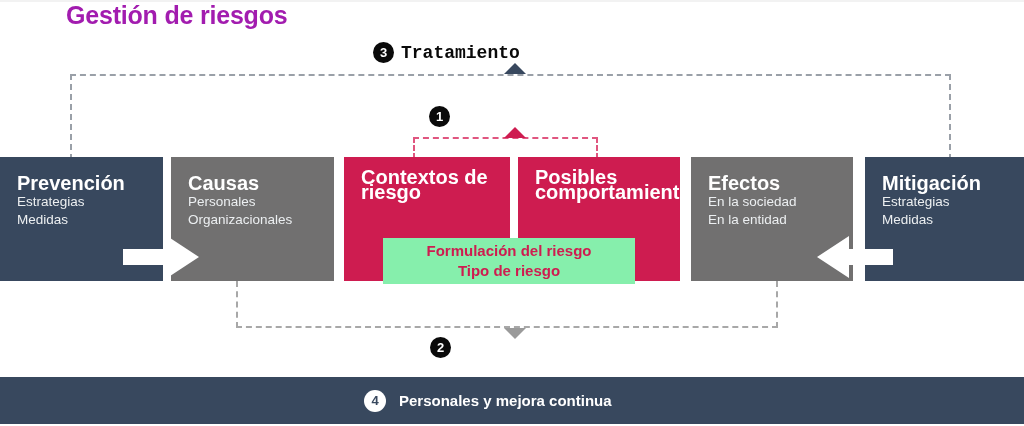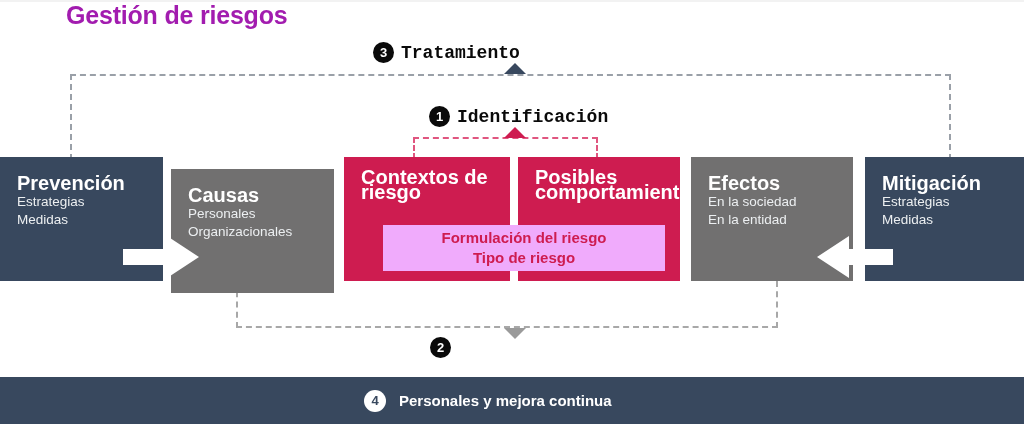--- a/index.html
+++ b/index.html
@@ -60,23 +60,23 @@
     line-height: 15px;
   }
 
   
   .fat-arrow { position: absolute; }
   .fat-arrow svg { display: block; }
 
   
   #formulation {
     position: absolute;
-    left: 383px; top: 225px;
-    width: 282px; height: 46px;
-    background: #f0abfc;
+    left: 383px; top: 238px;
+    width: 252px; height: 46px;
+    background: #86efac;
     display: flex;
     flex-direction: column;
     align-items: center;
     justify-content: center;
   }
   #formulation .fline {
     font-size: 15px;
     font-weight: bold;
     color: #ce1c50;
     line-height: 20px;
@@ -212,21 +212,21 @@
 
   <div class="dash-frame" id="dash-bottom"></div>
   <div class="tri" id="tri-bottom"></div>
 
   <div class="stagebox navy" style="left:0px; width:163px;">
     <div class="box-title">Prevención</div>
     <div class="box-sub">Estrategias
 Medidas</div>
   </div>
 
-  <div class="stagebox gray" style="left:171px; width:163px;margin-top:12px;">
+  <div class="stagebox gray" style="left:171px; width:163px;">
     <div class="box-title">Causas</div>
     <div class="box-sub">Personales
 Organizacionales</div>
   </div>
 
   <div class="stagebox pink" style="left:344px; width:166px;">
     <div class="box-title">Contextos de
 riesgo</div>
   </div>
 
@@ -264,21 +264,20 @@
     <div class="fline">Tipo de riesgo</div>
   </div>
 
   <div class="steplabel" id="step-treatment">
     <div class="badge">3</div>
     <div class="steptext">Tratamiento</div>
   </div>
 
   <div class="steplabel" id="step-identify">
     <div class="badge">1</div>
-    <div class="steptext">Identificación</div>
   </div>
 
   <div class="steplabel" id="step-evaluate">
     <div class="badge">2</div>
   </div>
 
   <div id="footer-bar">
     <div id="footer-badge">4</div>
     <div id="footer-text">Personales y mejora continua</div>
   </div>

